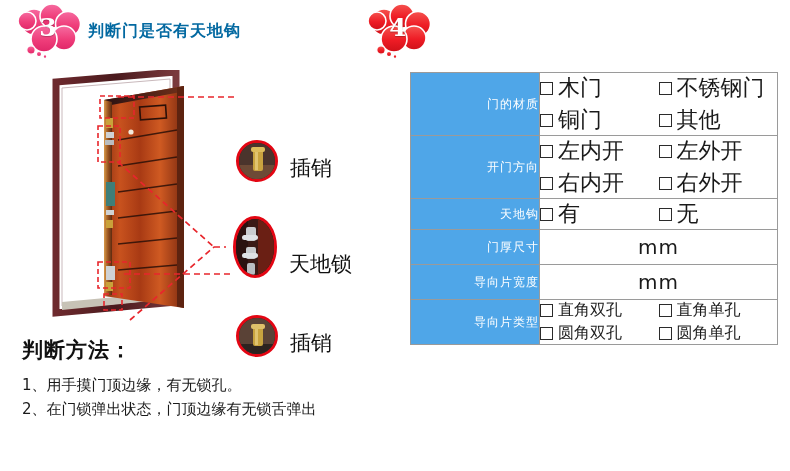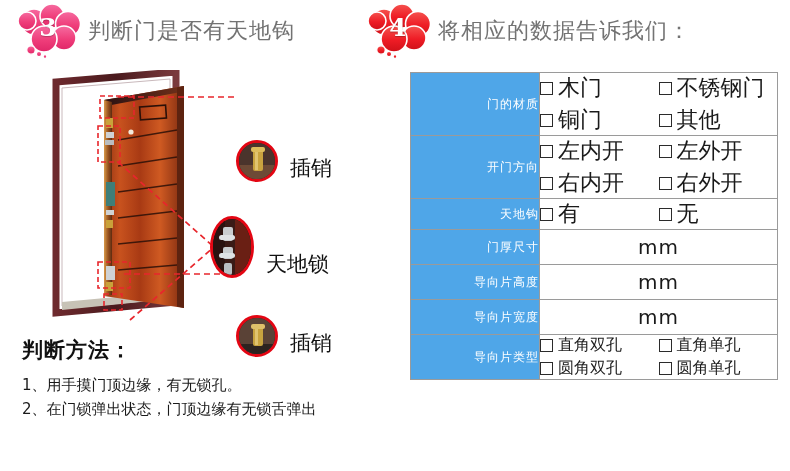--- a/index.html
+++ b/index.html
@@ -44,23 +44,23 @@
     align-items: center;
     justify-content: center;
     font-family: "DejaVu Serif", "Liberation Serif", serif;
     font-size: 25px;
     font-weight: bold;
     color: #ffffff;
     text-shadow: 0 1px 1px rgba(0,0,0,0.25);
     pointer-events: none;
   }
   .section-title {
-    font-size: 22px;
-    font-weight: normal;
-    color: #737373;
+    font-size: 16px;
+    font-weight: bold;
+    color: #0369a1;
     letter-spacing: 1px;
     white-space: nowrap;
     margin-left: -4px;
     padding-bottom: 2px;
   }
 
   
   #illustration {
     position: absolute;
     left: 0px;
@@ -90,21 +90,21 @@
     width: 44px; height: 62px; border-radius: 50% / 50%;
   }
   .callout-label {
     font-size: 21px;
     color: #111111;
     margin-left: 12px;
     white-space: nowrap;
     font-weight: 500;
   }
   #callout-top    { left: 236px; top: 78px; }
-  #callout-middle { left: 210px; top: 154px; }
+  #callout-middle { left: 233px; top: 154px; }
   #callout-bottom { left: 236px; top: 253px; }
 
   
   #method {
     position: absolute;
     left: 22px;
     top: 336px;
     width: 390px;
   }
   #method-title {
@@ -234,21 +234,20 @@
           <circle cx="13" cy="17" r="9"></circle>
         </g>
         <g fill="url(#g4)" stroke="#ffffff" stroke-width="1.2">
           <circle cx="17" cy="46" r="4.2"></circle>
           <circle cx="25" cy="50" r="2.6"></circle>
           <circle cx="31" cy="52.5" r="1.8"></circle>
         </g>
       </svg>
       <div class="badge-num">4</div>
     </div>
-    <div class="section-title">将相应的数据告诉我们：</div>
   </div>
 
   <div id="illustration">
 
     <svg id="door-svg" width="180" height="250" viewBox="0 0 180 250">
       <defs>
         <linearGradient id="frameG" x1="0" y1="0" x2="1" y2="0">
           <stop offset="0" stop-color="#6d2a2e"></stop>
           <stop offset="0.5" stop-color="#4a1a1d"></stop>
           <stop offset="1" stop-color="#7a3a3d"></stop>
@@ -445,26 +444,20 @@
         </td>
       </tr>
 
       <tr>
         <td class="row-label">门厚尺寸</td>
         <td class="row-value">
           <div class="unit-cell">mm</div>
         </td>
       </tr>
 
-      <tr>
-        <td class="row-label">导向片高度</td>
-        <td class="row-value">
-          <div class="unit-cell">mm</div>
-        </td>
-      </tr>
 
       <tr>
         <td class="row-label">导向片宽度</td>
         <td class="row-value">
           <div class="unit-cell">mm</div>
         </td>
       </tr>
 
       <tr>
         <td class="row-label">导向片类型</td>

